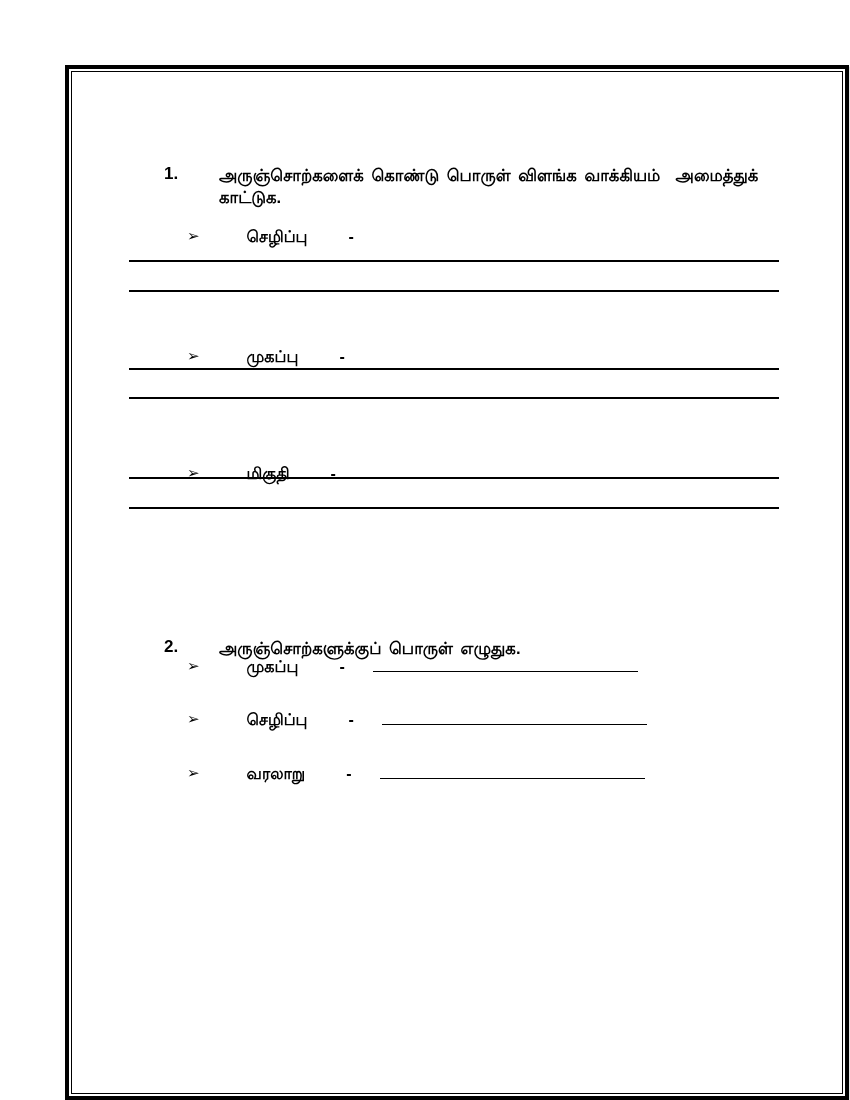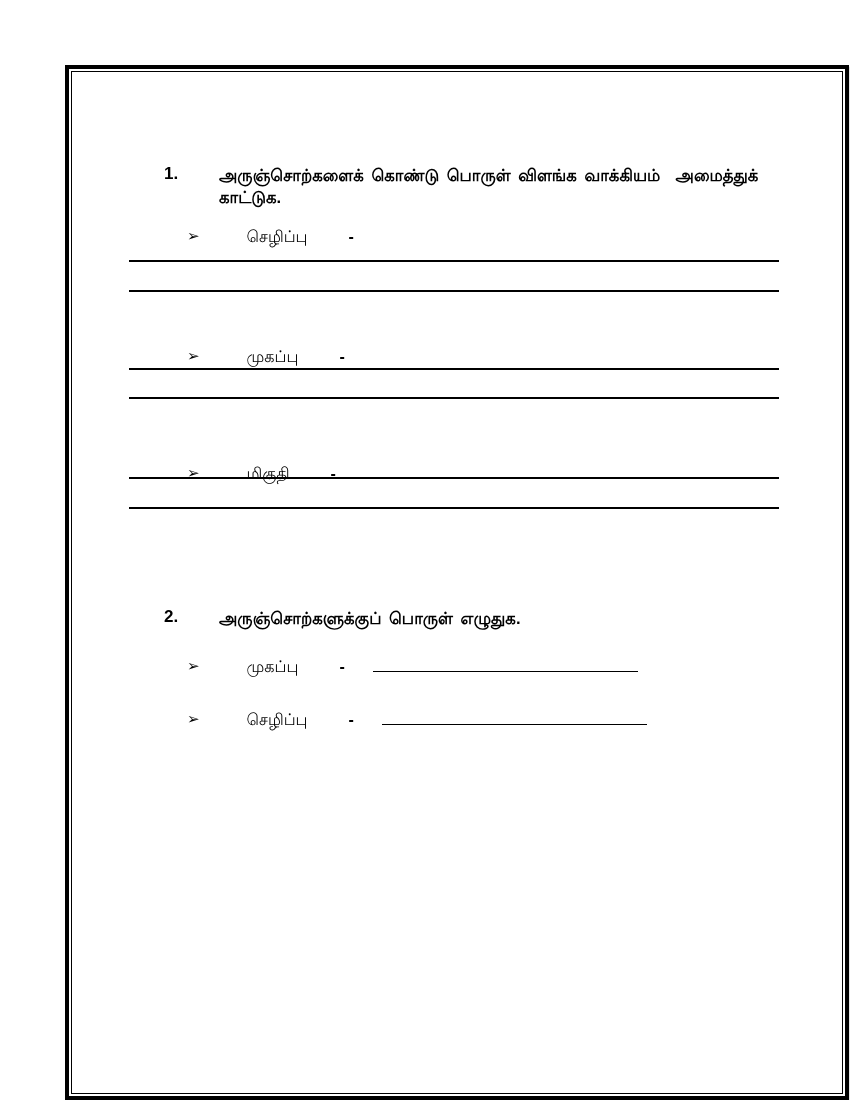--- a/index.html
+++ b/index.html
@@ -33,21 +33,21 @@
   .frame-inner {
     position: absolute;
     inset: 2px;
     border: 1.5px solid #000000;
   }
 
   .row { position: absolute; white-space: nowrap; }
 
   .question-row { left: 100px; width: 650px; }
   .q1-row { top: 100px; }
-  .q2-row { top: 543px; }
+  .q2-row { top: 573px; }
 
   .q-number {
     display: inline-block;
     width: 55px;
     font-weight: bold;
     font-size: 17px;
     vertical-align: top;
   }
   .q-text {
     display: inline-block;
@@ -63,21 +63,21 @@
   .bullet-row { left: 123px; font-weight: bold; font-size: 16px; }
 
   .arrow-bullet {
     display: inline-block;
     font-weight: normal;
     font-size: 15px;
     margin-right: 15px;
     transform: translateY(-1px);
   }
 
-  .term-label { font-weight: normal; }
+  .term-label { font-weight: bold; }
   .term-sep { margin-left: 9px; font-weight: bold; }
 
   
   .answer-line {
     position: absolute;
     left: 97px;
     width: 650px;
     height: 0;
     border-top: 2px solid #000000;
   }
@@ -129,14 +129,17 @@
   </div>
 
   <div class="row bullet-row" style="top:591px;">
     <span class="arrow-bullet">➢</span><span class="term-label">முகப்பு</span><span class="term-sep">-</span><span class="fill-blank"></span>
   </div>
 
   <div class="row bullet-row" style="top:644px;">
     <span class="arrow-bullet">➢</span><span class="term-label">செழிப்பு</span><span class="term-sep">-</span><span class="fill-blank"></span>
   </div>
 
+  <div class="row bullet-row" style="top:698px;">
+    <span class="arrow-bullet">➢</span><span class="term-label">வரலாறு</span><span class="term-sep">-</span><span class="fill-blank"></span>
+  </div>
 
 </div>
 
 </body></html>

